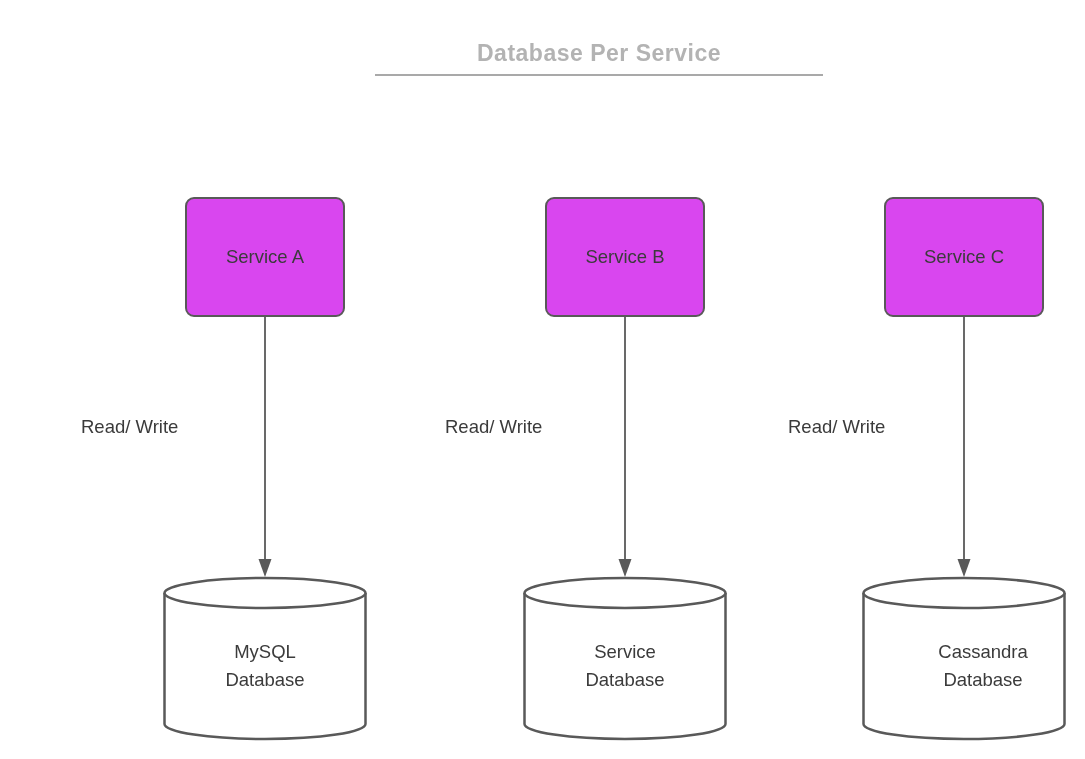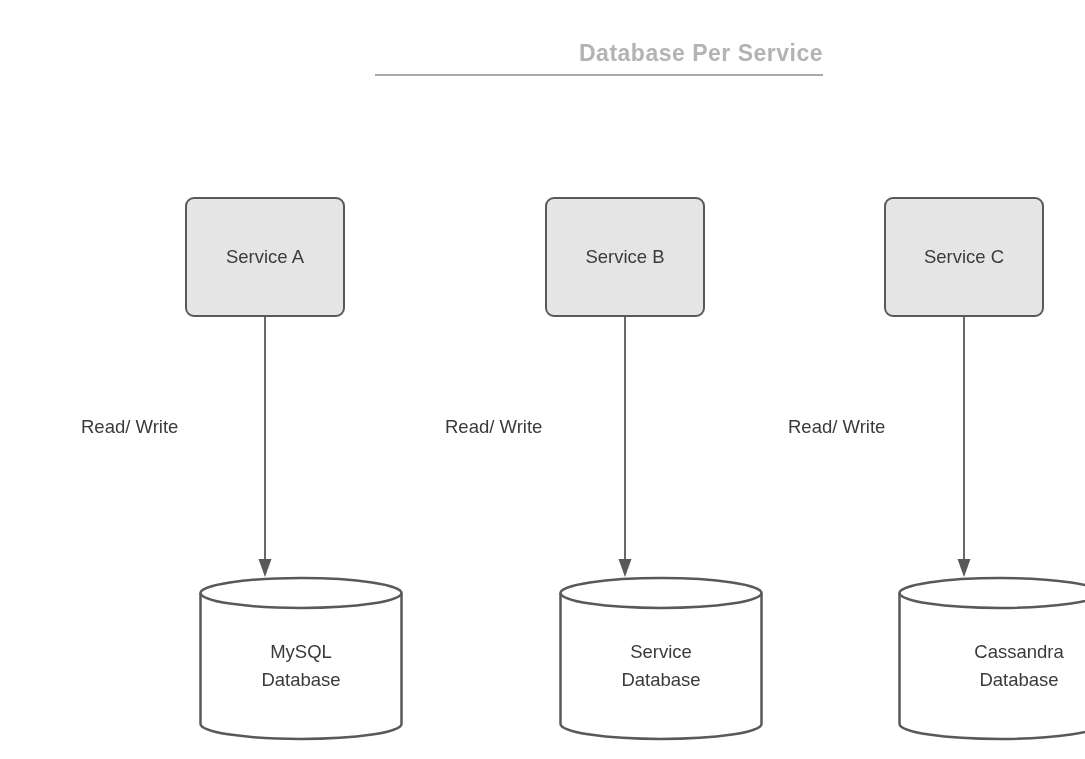--- a/index.html
+++ b/index.html
@@ -7,44 +7,44 @@
     position: relative;
     width: 1085px;
     height: 759px;
     background: #ffffff;
     overflow: hidden;
     font-family: "Liberation Sans", sans-serif;
   }
 
   
   .title-wrap { position: absolute; left: 375px; top: 40px; width: 448px; text-align: center; }
-  .title { font-size: 23px; font-weight: bold; color: #b3b3b3; letter-spacing: 0.5px; line-height: 26px; text-align: right; }
+  .title { font-size: 23px; font-weight: bold; color: #b3b3b3; letter-spacing: 0.5px; line-height: 26px; }
   .title-underline { margin-top: 8px; height: 0; border-top: 2px solid #a9a9a9; }
 
   
   .service-box {
     position: absolute; top: 197px; width: 160px; height: 120px;
     box-sizing: border-box; border: 2.5px solid #595959; border-radius: 9px;
-    background: #e5e5e5; display: flex; align-items: center; justify-content: center;
+    background: #d946ef; display: flex; align-items: center; justify-content: center;
   }
   .service-label { font-size: 18.5px; color: #3b3b3b; }
   .box-a { left: 185px; } .box-b { left: 545px; text-align: center; } .box-c { left: 884px; }
 
   
   .connector { position: absolute; top: 317px; width: 20px; height: 262px; }
   .conn-a { left: 255px; } .conn-b { left: 615px; } .conn-c { left: 954px; }
   .connector line { stroke: #595959; stroke-width: 1.8; }
   .connector polygon { fill: #595959; }
 
   
   .edge-label { position: absolute; top: 416px; font-size: 18.5px; color: #3b3b3b; white-space: nowrap; }
   .label-a { left: 81px; } .label-b { left: 445px; } .label-c { left: 788px; }
 
   
-  .cylinder { position: absolute; top: 576px; width: 204px; height: 166px; margin-left: 36px; }
+  .cylinder { position: absolute; top: 576px; width: 204px; height: 166px; }
   .cyl-a { left: 163px; } .cyl-b { left: 523px; } .cyl-c { left: 862px; padding-left: 38px; }
   .cyl-svg { position: absolute; left: 0; top: 0; }
   .cyl-svg path, .cyl-svg ellipse { fill: #ffffff; stroke: #595959; stroke-width: 2.5; }
   .cyl-text {
     position: absolute; left: 0; top: 62px; width: 100%;
     text-align: center; font-size: 18.5px; line-height: 28px; color: #3b3b3b;
   }
 </style>
 </head>
 <body>

